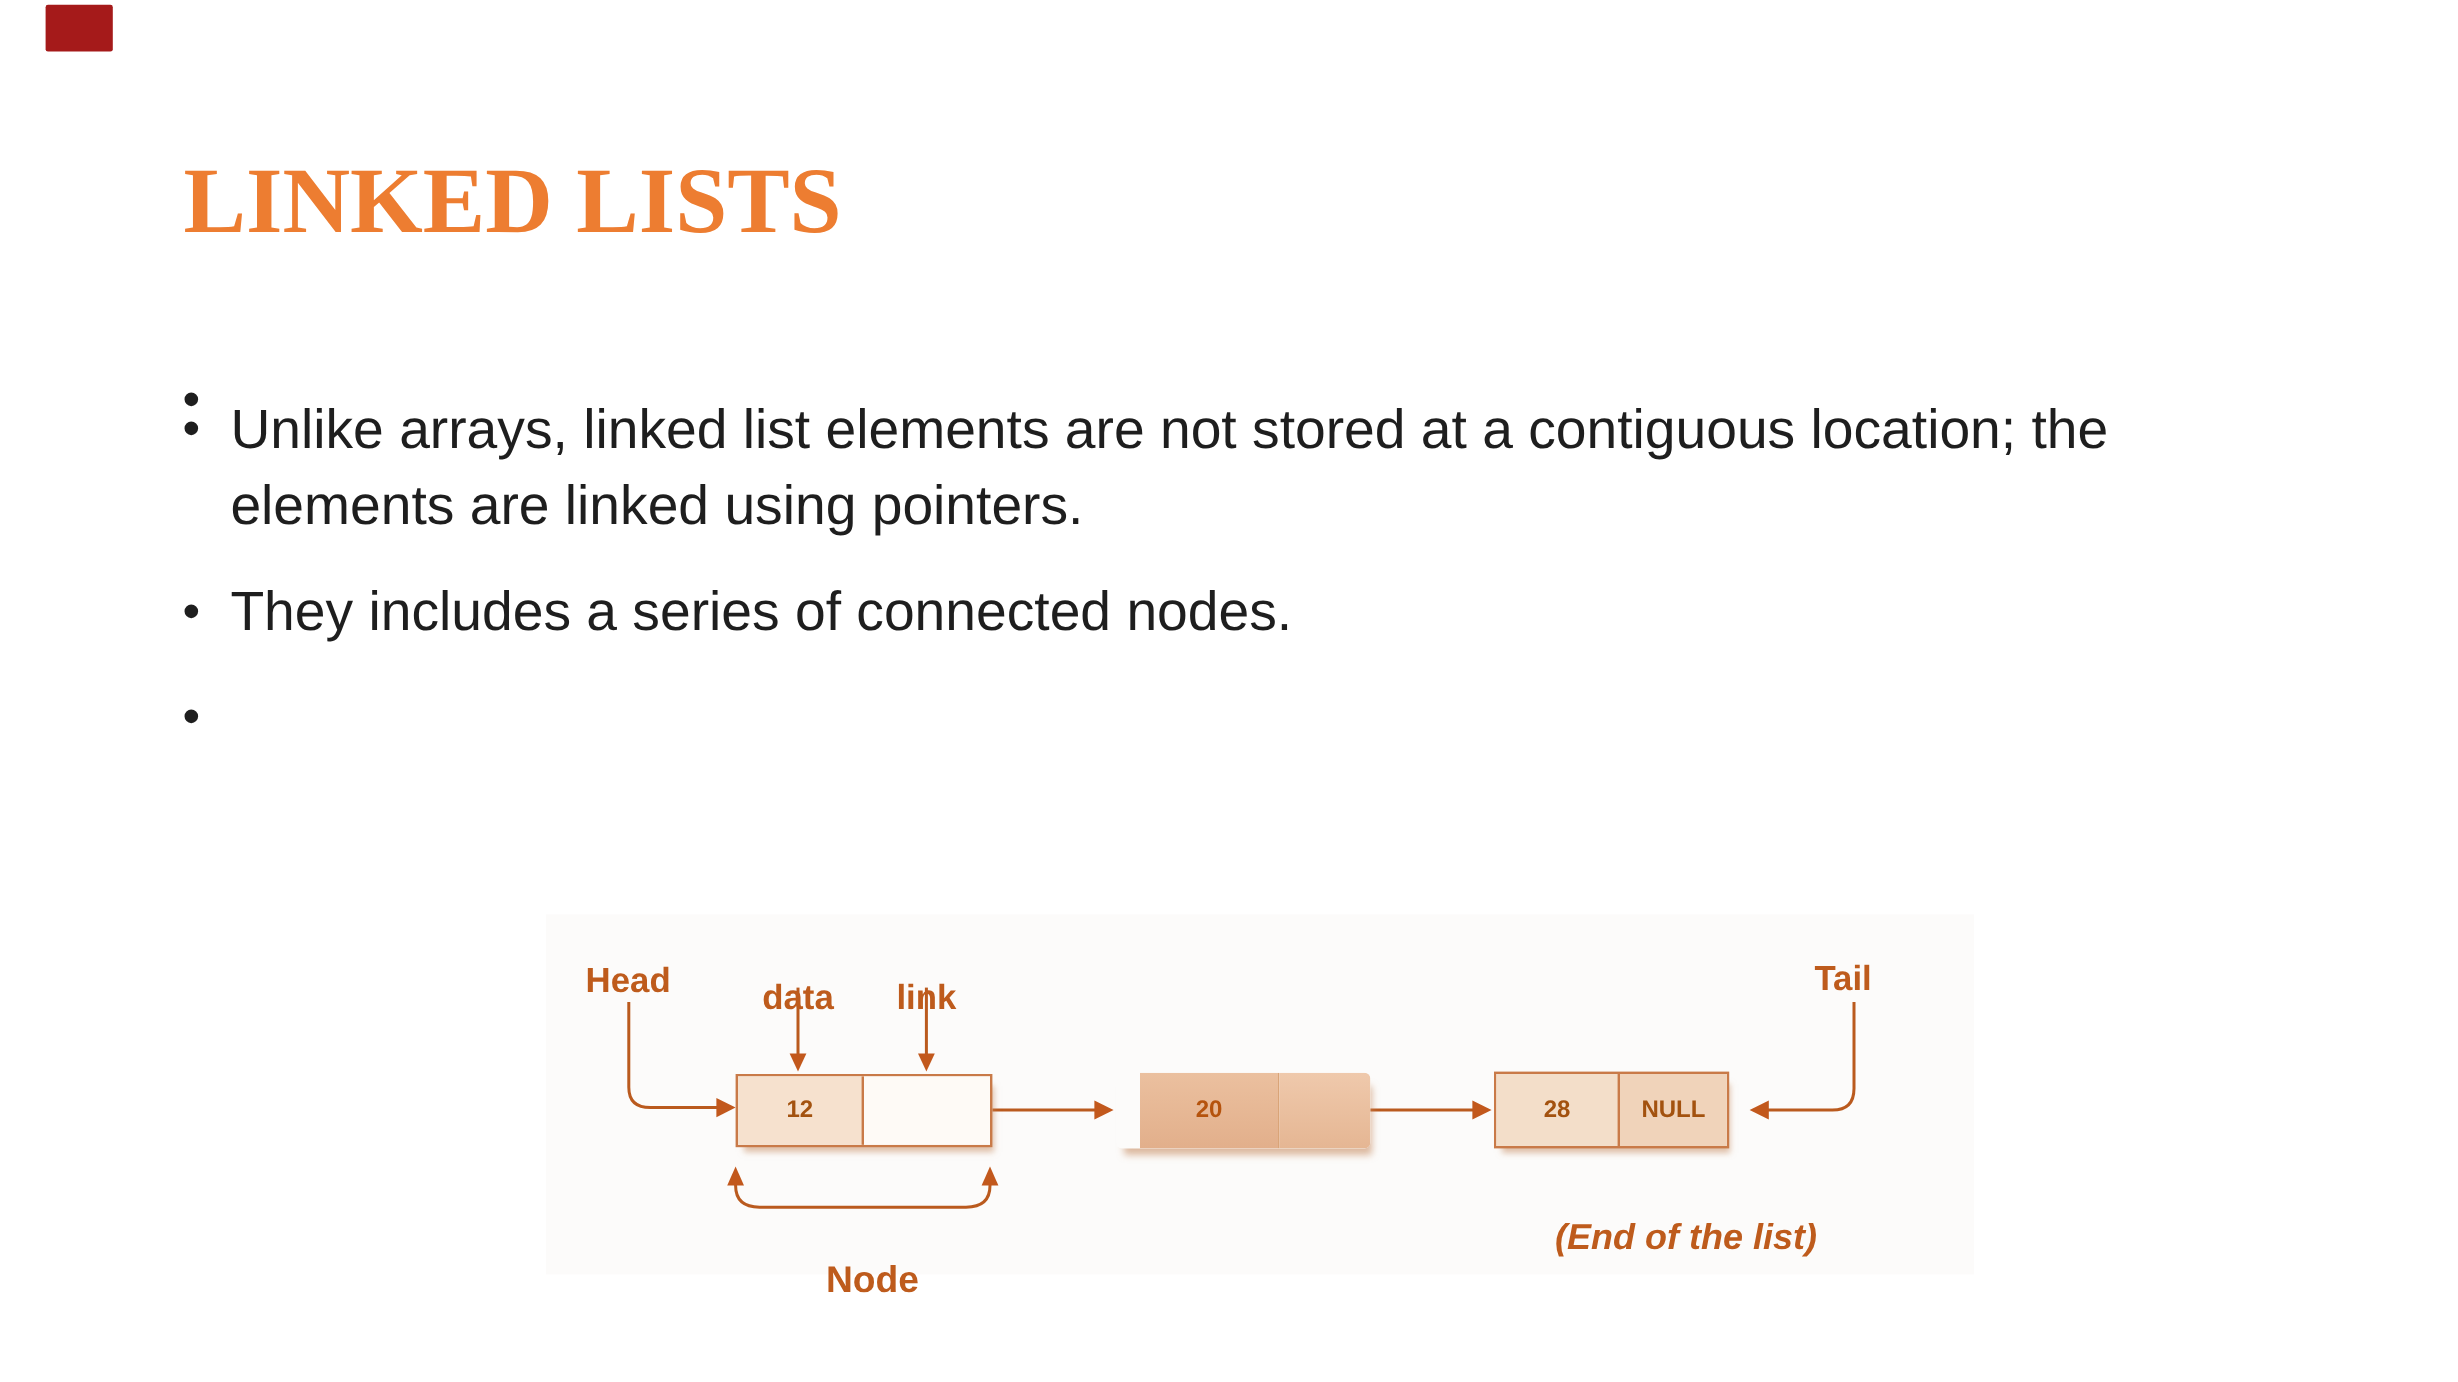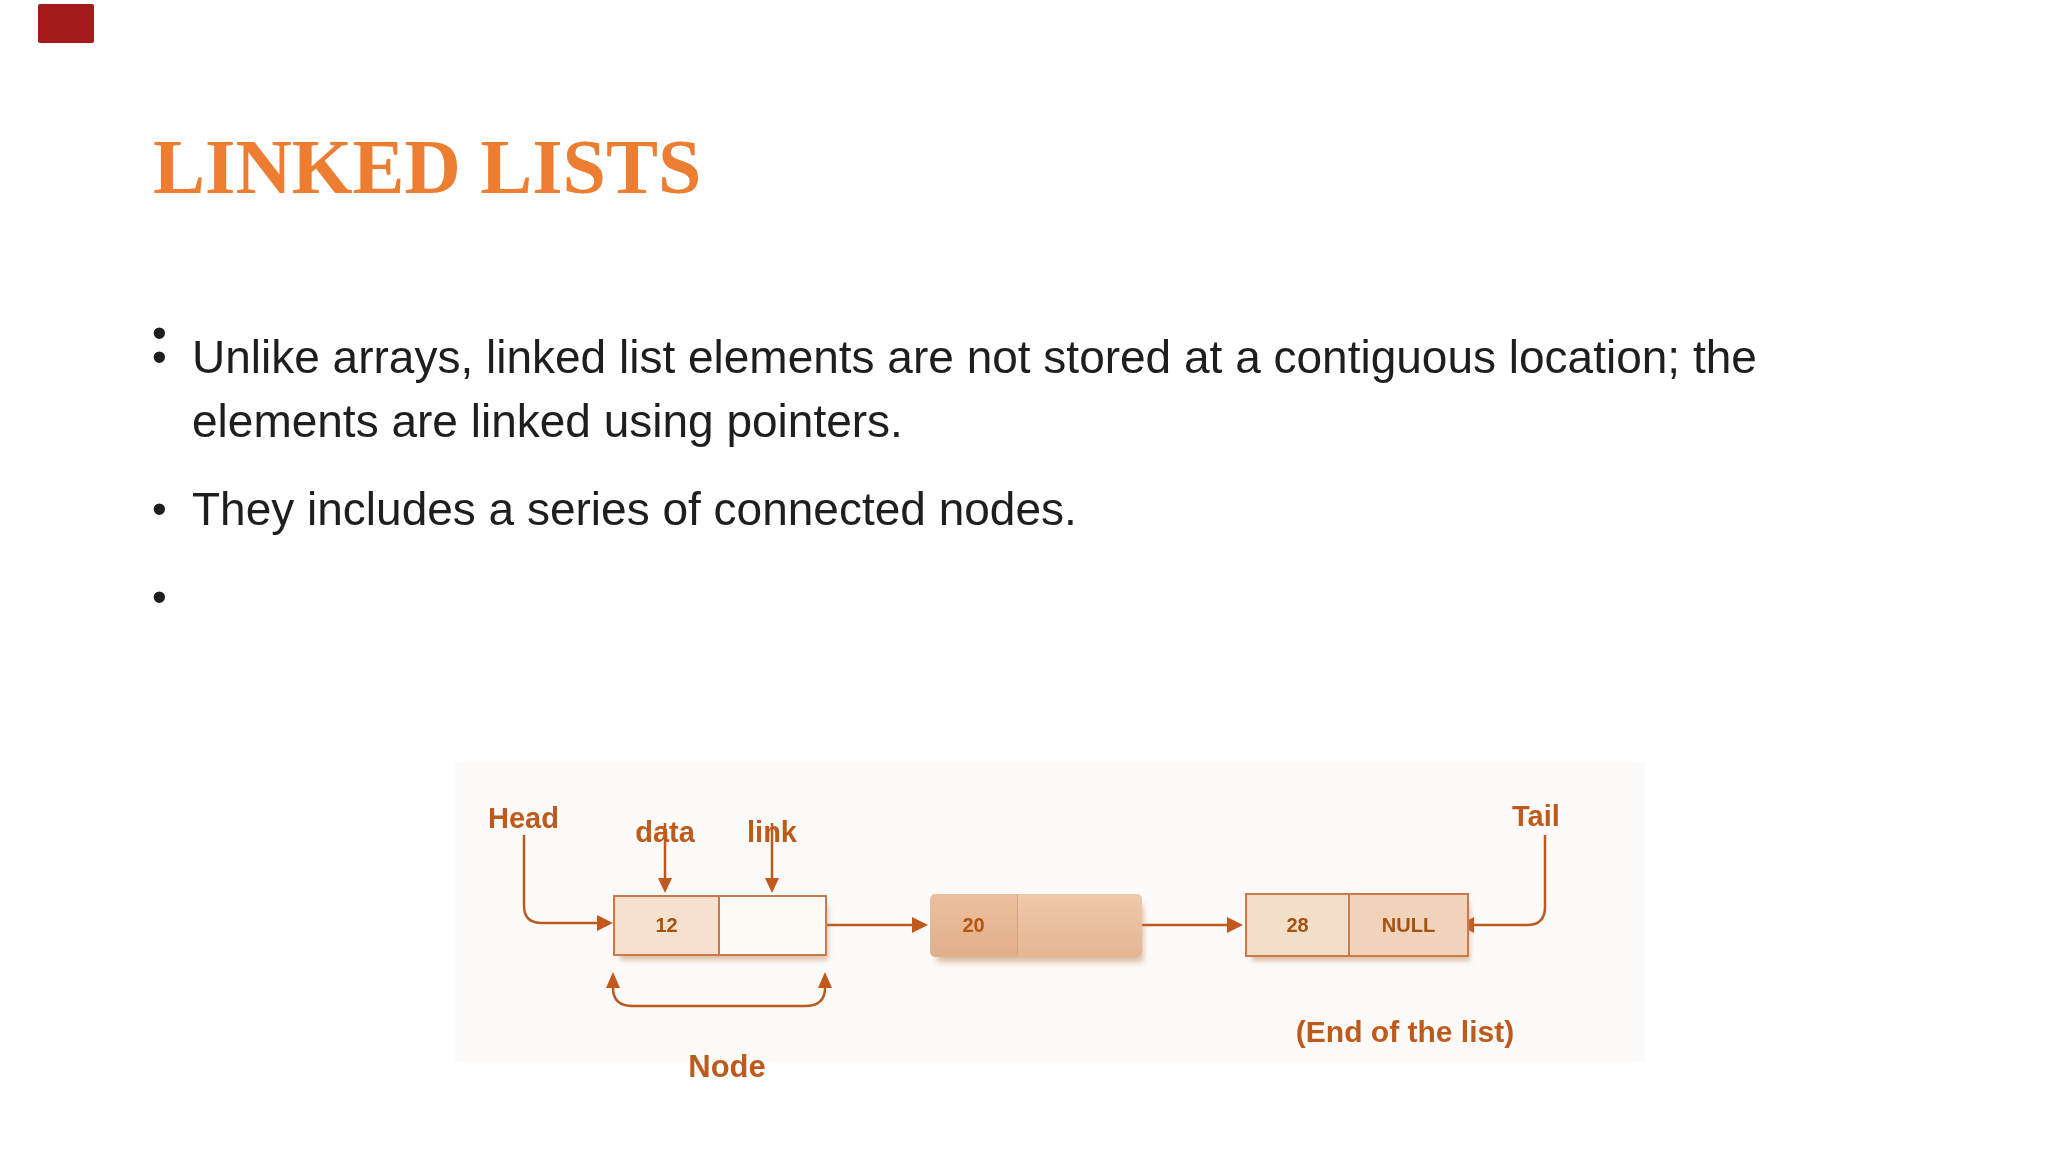--- a/index.html
+++ b/index.html
@@ -56,25 +56,25 @@
   .node .cell{
     display:flex;align-items:center;justify-content:center;
     font-weight:bold;font-size:20px;color:#A3520F;box-sizing:border-box;
   }
   .node1{left:613px;top:895px;width:214px;height:61px;border:2px solid #C97A48;}
   .node1 .cell-data{width:105px;background:#F6E1CE;border-right:2px solid #C97A48;}
   .node1 .cell-link{flex:1;background:#FEFAF6;}
 
   .node2{left:930px;top:894px;width:212px;height:63px;border-radius:5px;overflow:hidden;
          box-shadow:4px 8px 6px -3px rgba(198,140,98,0.6);}
-  .node2 .cell-data{width:88px;background:linear-gradient(#EBC09F,#E2AF8B);
-         border-right:1px solid #D9A478;color:#B5530D;}
+  .node2 .cell-data{width:116px;background:linear-gradient(#EBC09F,#E2AF8B);
+         border-right:1px solid #D9A478;color:#B5530D;margin-left:20px;}
   .node2 .cell-link{flex:1;background:linear-gradient(#EFC9AC,#E5B693);}
 
-  .node3{left:1245px;top:893px;width:224px;height:64px;border:2px solid #C97A48;}
+  .node3{left:1245px;top:893px;width:196px;height:64px;border:2px solid #C97A48;}
   .node3 .cell-data{width:103px;background:#F3DEC9;border-right:2px solid #C97A48;}
   .node3 .cell-link{flex:1;background:#F0D3BA;}
 </style>
 </head>
 <body>
 
 <div class="slide">
 
   <div class="badge"></div>
 
@@ -127,21 +127,21 @@
         <polygon points="613,972 606,988 620,988"></polygon>
         <polygon points="825,972 818,988 832,988"></polygon>
       </g>
     </svg>
 
     <div class="dlabel" style="left:488px;top:804px;">Head</div>
     <div class="dlabel center" style="left:665px;top:786px;">data</div>
     <div class="dlabel center" style="left:772px;top:786px;">link</div>
     <div class="dlabel" style="left:1512px;top:802px;">Tail</div>
     <div class="dlabel center" style="left:727px;top:1019px;font-size:31px;">Node</div>
-    <div class="dlabel center" style="left:1405px;top:985px;font-size:30px;">(End of the list)</div>
+    <div class="dlabel center" style="left:1405px;top:985px;font-size:30px;font-style:italic;">(End of the list)</div>
 
     <div class="node node1">
       <div class="cell cell-data">12</div>
       <div class="cell cell-link"></div>
     </div>
     <div class="node node2">
       <div class="cell cell-data">20</div>
       <div class="cell cell-link"></div>
     </div>
     <div class="node node3">

